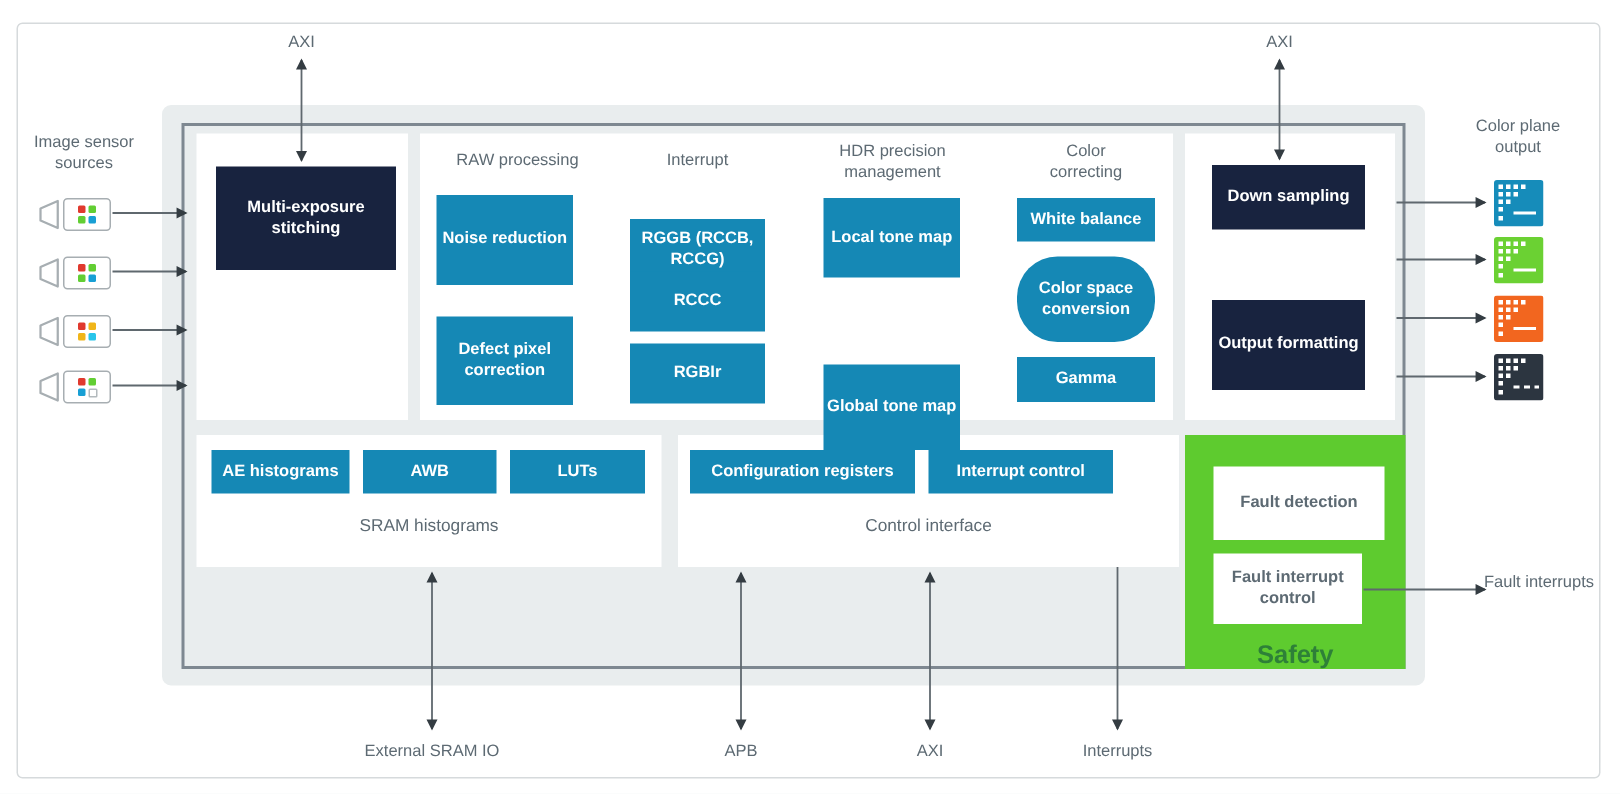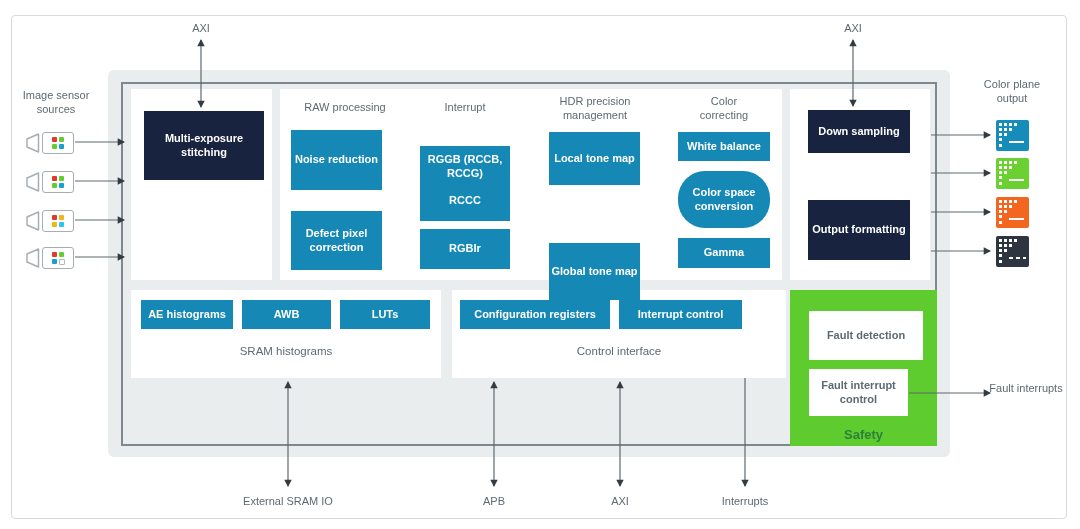--- a/index.html
+++ b/index.html
@@ -11,21 +11,21 @@
   .panel{background:#ffffff;}
   .block{display:flex;align-items:center;justify-content:center;text-align:center;
          font-size:11px;font-weight:600;line-height:1.25;padding:2px;}
   .navy{background:#18233f;color:#ffffff;}
   .teal{background:#1588b5;color:#ffffff;}
   .whiteblock{background:#ffffff;color:#5d6a73;}
   .col-header{color:#5d6a73;font-size:11px;text-align:center;line-height:1.25;}
   .ext-label{color:#5d6a73;font-size:11px;text-align:center;line-height:1.3;}
   .section-label{color:#5d6a73;font-size:11.5px;text-align:center;}
   #safety-panel{background:#5ecb2f;}
-  .safety-label{color:#2e8038;font-size:13px;font-weight:600;text-align:center;}
+  .safety-label{color:#2e8038;font-size:17px;font-weight:600;text-align:center;}
   
   .sensor{display:flex;align-items:center;gap:2px;}
   .sensor-box{width:30px;height:20px;background:#ffffff;border:1.5px solid #a7aeb2;border-radius:3px;
               display:grid;grid-template-columns:5px 5px;grid-template-rows:5px 5px;gap:2px;
               align-content:center;justify-content:center;}
   .dot{width:5px;height:5px;border-radius:1px;}
   .d-red{background:#e0392e;} .d-green{background:#62ce33;} .d-blue{background:#189fd4;}
   .d-yellow{background:#f0b519;} .d-cyan{background:#29c5ea;}
   .d-white{background:#ffffff;border:1px solid #b3babd;width:4px;height:4px;}
   svg{display:block;}

